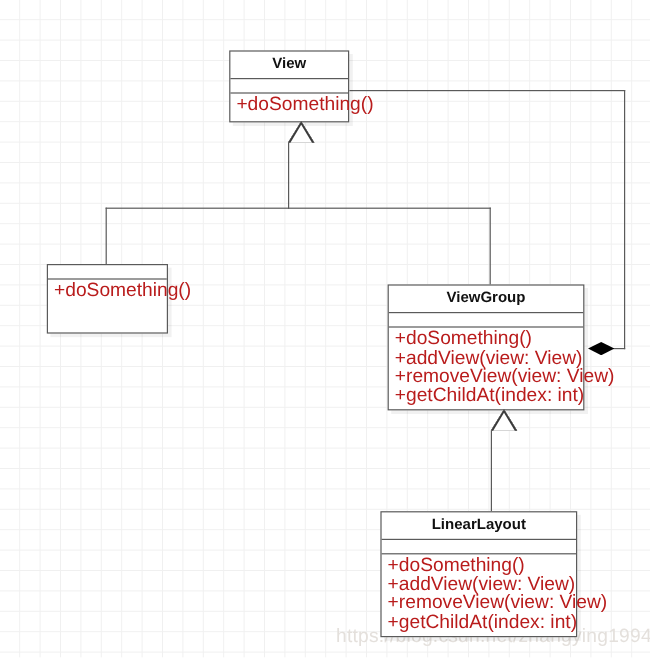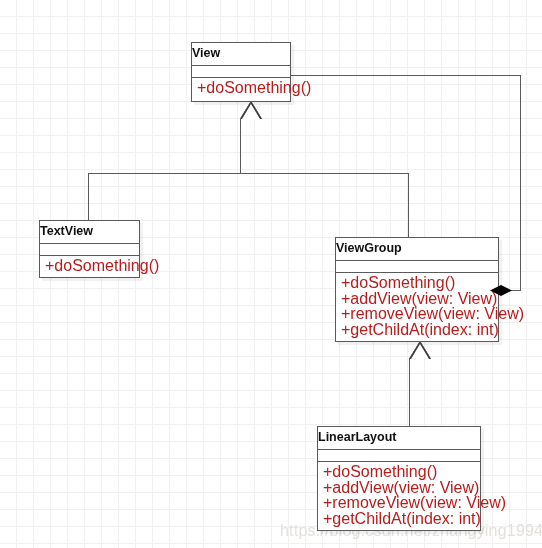--- a/index.html
+++ b/index.html
@@ -25,21 +25,21 @@
   .uml-class {
     position: absolute;
     box-sizing: border-box;
     background: #ffffff;
     border: 1.6px solid #5a5a5a;
     box-shadow: 3px 3px 0 0 rgba(0,0,0,0.055);
     z-index: 5;
   }
   .uml-title {
     box-sizing: border-box;
-    text-align: left;
+    text-align: center;
     font-weight: bold;
     font-size: 12.5px;
     color: #111111;
     line-height: 21px;
     height: 23px;
     border-bottom: 1.6px solid #5a5a5a;
     white-space: nowrap;
     overflow: hidden;
   }
   .uml-attrs {
@@ -150,28 +150,27 @@
 
   <div class="uml-class" style="left:191px; top:42px; width:100px; height:60px;">
     <div class="uml-title">View</div>
     <div class="uml-attrs"></div>
     <div class="uml-methods">
       <div class="uml-method">+doSomething()</div>
     </div>
   </div>
 
   <div class="uml-class" style="left:39px; top:220px; width:101px; height:58px;">
-    <div class="uml-title">TextView</div>
     <div class="uml-attrs"></div>
     <div class="uml-methods">
       <div class="uml-method">+doSomething()</div>
     </div>
   </div>
 
-  <div class="uml-class" style="left:335px; top:237px; width:164px; height:105px;">
+  <div class="uml-class" style="left:323px; top:237px; width:164px; height:105px;">
     <div class="uml-title">ViewGroup</div>
     <div class="uml-attrs"></div>
     <div class="uml-methods">
       <div class="uml-method">+doSomething()</div>
       <div class="uml-method">+addView(view: View)</div>
       <div class="uml-method">+removeView(view: View)</div>
       <div class="uml-method">+getChildAt(index: int)</div>
     </div>
   </div>
 

